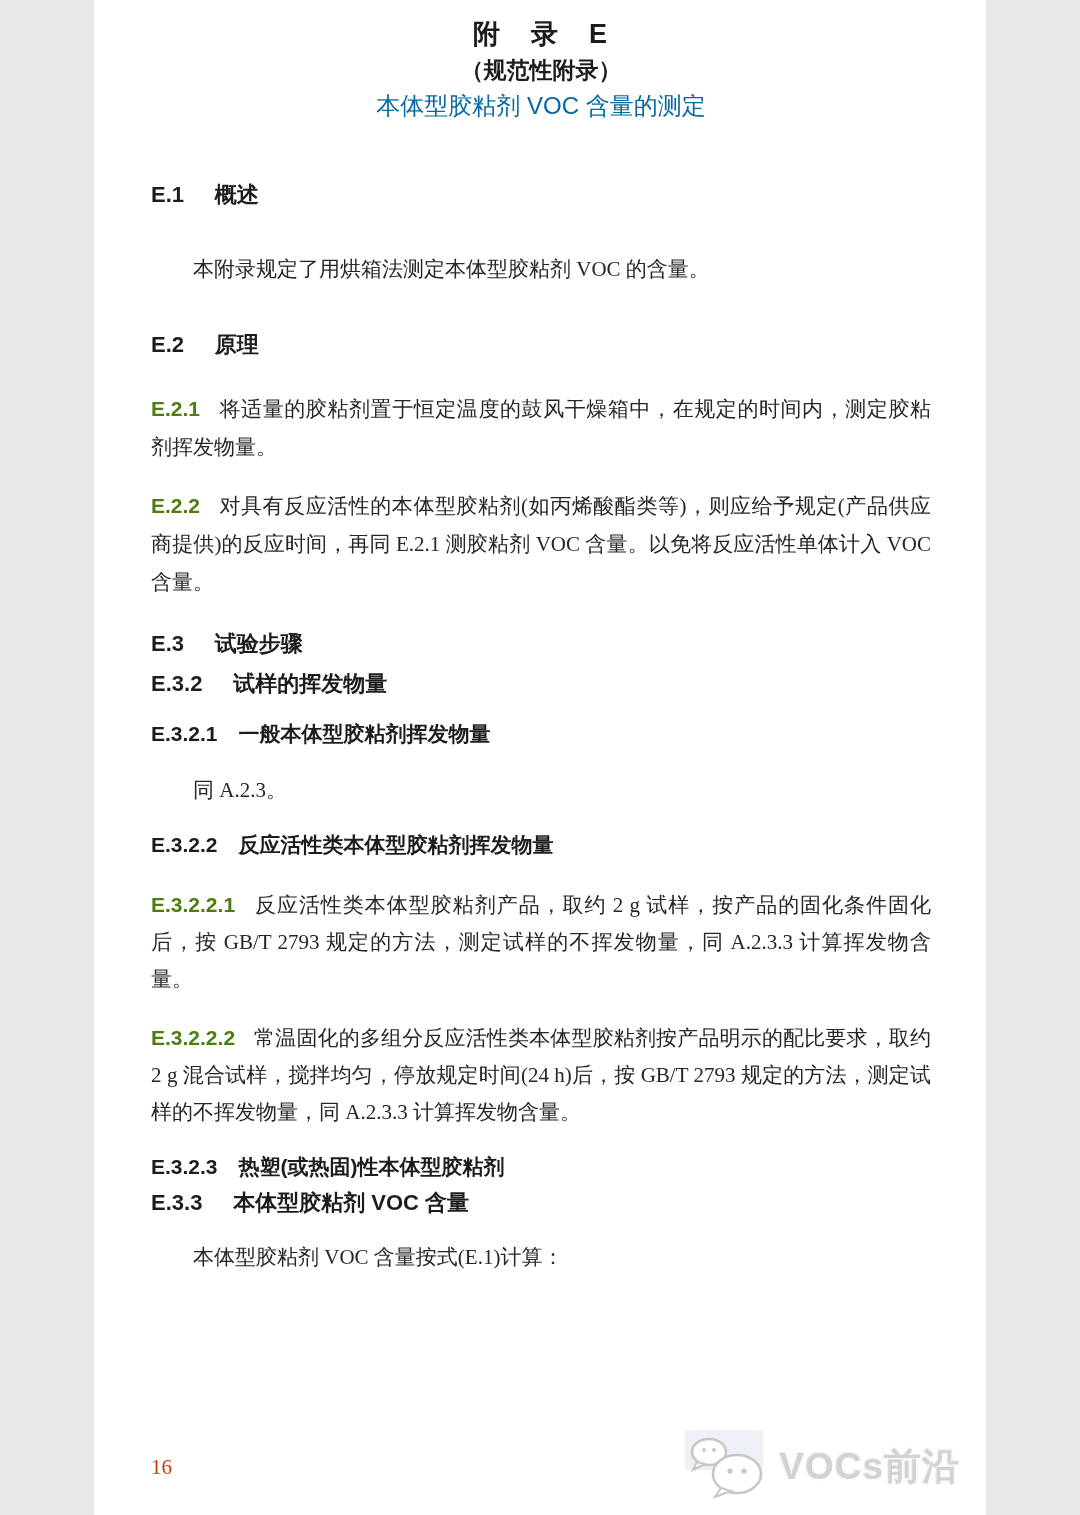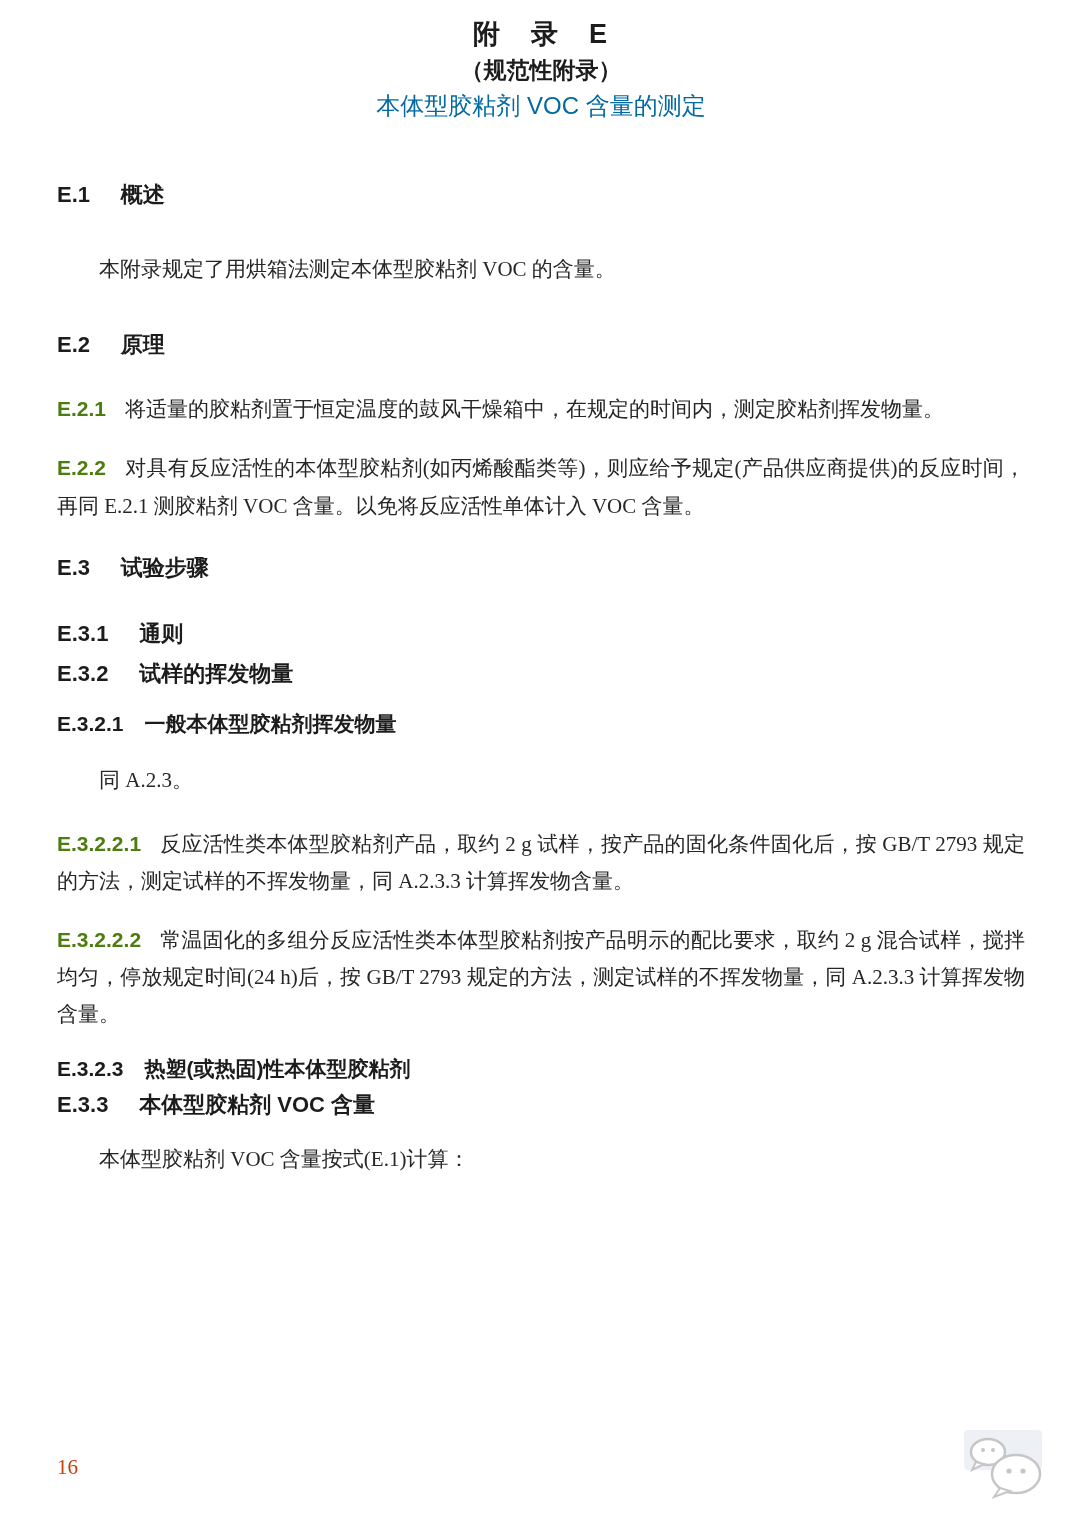--- a/index.html
+++ b/index.html
@@ -1,18 +1,18 @@
 <!DOCTYPE html>
 <html><head>
 <meta charset="utf-8">
 <style>
   html, body { margin: 0; padding: 0; background: #e9e9e9; }
   .page {
     position: relative;
-    width: 1080px;
+    width: 892px;
     height: 1515px;
     margin: 0 auto;
     background: #ffffff;
     box-sizing: border-box;
     padding: 16px 55px 0 57px;
     overflow: hidden;
     font-family: "Liberation Serif", "DejaVu Serif", serif;
     color: #262626;
   }
   
@@ -95,33 +95,33 @@
   </div>
   <div class="block-tight mt-be2">
     <p class="p pn"><span class="num">E.2.1</span><span>将适量的胶粘剂置于恒定温度的鼓风干燥箱中，在规定的时间内，测定胶粘剂挥发物量。</span></p>
     <p class="p pn"><span class="num">E.2.2</span><span>对具有反应活性的本体型胶粘剂(如丙烯酸酯类等)，则应给予规定(产品供应商提供)的反应时间，再同 E.2.1 测胶粘剂 VOC 含量。以免将反应活性单体计入 VOC 含量。</span></p>
   </div>
 
   <div class="h h1 mt-e3">
     <span class="num">E.3</span><span>试验步骤</span>
   </div>
 
-  <div class="h h2 mt-e31">
-    <span class="num">E.3.1</span><span>通则</span>
-  </div>
 
   <div class="h h2 mt-e32">
     <span class="num">E.3.2</span><span>试样的挥发物量</span>
   </div>
 
   <div class="h h3 mt-e321">
     <span class="num">E.3.2.1</span><span>一般本体型胶粘剂挥发物量</span>
   </div>
   <p class="p p-indent mt-pe321">同 A.2.3。</p>
 
+  <div class="h h3 mt-e322">
+    <span class="num">E.3.2.2</span><span>反应活性类本体型胶粘剂挥发物量</span>
+  </div>
   <div class="block-tight2 mt-be322">
     <p class="p pn"><span class="num">E.3.2.2.1</span><span>反应活性类本体型胶粘剂产品，取约 2 g 试样，按产品的固化条件固化后，按 GB/T 2793 规定的方法，测定试样的不挥发物量，同 A.2.3.3 计算挥发物含量。</span></p>
     <p class="p pn"><span class="num">E.3.2.2.2</span><span>常温固化的多组分反应活性类本体型胶粘剂按产品明示的配比要求，取约 2 g 混合试样，搅拌均匀，停放规定时间(24 h)后，按 GB/T 2793 规定的方法，测定试样的不挥发物量，同 A.2.3.3 计算挥发物含量。</span></p>
   </div>
 
   <div class="h h3 mt-e323">
     <span class="num">E.3.2.3</span><span>热塑(或热固)性本体型胶粘剂</span>
   </div>
 
   <div class="h h2 mt-e33">
@@ -142,15 +142,16 @@
           <path d="M38 54 L32 63 L48 57 Z" stroke-width="2"></path>
         </g>
         <g fill="#c6c6c6">
           <circle cx="21" cy="16" r="2"></circle>
           <circle cx="31" cy="16" r="2"></circle>
           <circle cx="47" cy="37" r="2.6"></circle>
           <circle cx="61" cy="37" r="2.6"></circle>
         </g>
       </svg>
     </span>
+    <span class="wm-text">VOCs前沿</span>
   </div>
 
 </div>
 
 </body></html>

